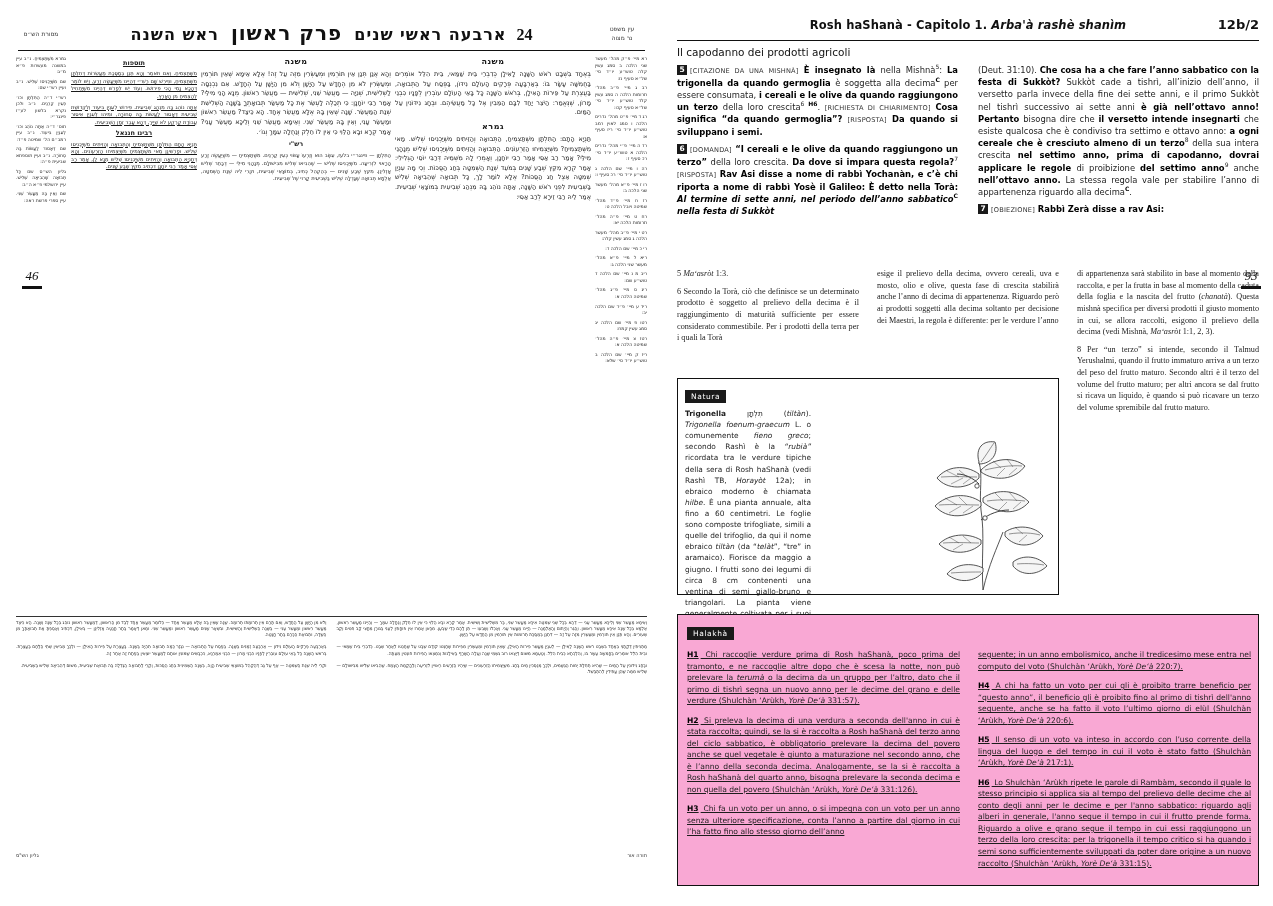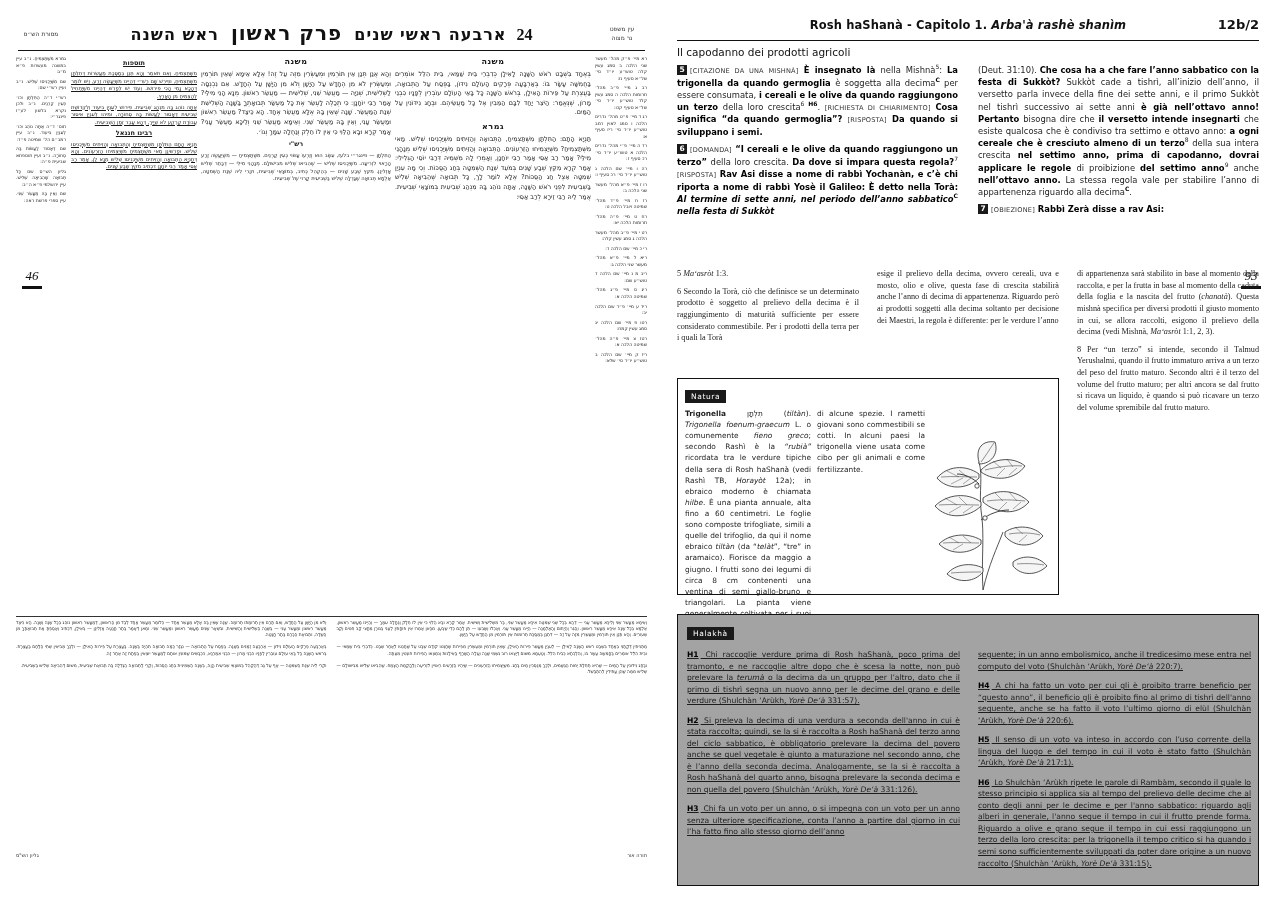--- a/index.html
+++ b/index.html
@@ -357,21 +357,21 @@
     width: 136px; height: 152px;
   }
 
   
   .halakha-box {
     position: absolute;
     left: 14px; top: 614px;
     width: 582px;
     height: 272px;
     border: 1.1px solid #111;
-    background: #a3a3a3;
+    background: #f9a8d4;
     padding: 7px 9px;
   }
   .halakha-cols {
     position: relative;
     height: 248px;
   }
   .halakha-col {
     position: absolute;
     top: 0;
     width: 273px;
@@ -557,21 +557,20 @@
       <div class="ita-notes-col nc3" id="fn-c3">
           <p>di appartenenza sarà stabilito in base al momento della raccolta, e per la frutta in base al momento della caduta della foglia e la nascita del frutto (<i>chanatà</i>). Questa mishnà specifica per diversi prodotti il giusto momento in cui, se allora raccolti, esigono il prelievo della decima (vedi Mishnà, <i>Ma‘asròt</i> 1:1, 2, 3).</p>
           <p>8 Per “un terzo” si intende, secondo il Talmud Yerushalmi, quando il frutto immaturo arriva a un terzo del peso del frutto maturo. Secondo altri è il terzo del volume del frutto maturo; per altri ancora se dal frutto si ricava un liquido, è quando si può ricavare un terzo del volume spremibile dal frutto maturo.</p>
         </div>
     </div>
 
     <div class="natura-box">
       <div class="box-label">Natura</div>
       <div class="natura-cols">
         <div class="natura-text" id="nat-c1"><b>Trigonella</b> תִלְתָן (<i>tiltàn</i>). <i>Trigonella foenum-graecum</i> L. o comunemente <i>fieno greco</i>; secondo Rashì è la <i>“rubià”</i> ricordata tra le verdure tipiche della sera di Rosh haShanà (vedi Rashì TB, <i>Horayòt</i> 12a); in ebraico moderno è chiamata <i>hilbe</i>. È una pianta annuale, alta fino a 60 centimetri. Le foglie sono composte trifogliate, simili a quelle del trifoglio, da qui il nome ebraico <i>tiltàn</i> (da “<i>telàt</i>”, “tre” in aramaico). Fiorisce da maggio a giugno. I frutti sono dei legumi di circa 8 cm contenenti una ventina di semi giallo-bruno e triangolari. La pianta viene generalmente coltivata per i suoi semi, che si utilizzano sia come alimento che nella preparazione</div>
-        <div class="natura-text2" id="nat-c2">di alcune spezie. I rametti giovani sono commestibili se cotti. In alcuni paesi la trigonella viene usata come cibo per gli animali e come fertilizzante.</div>
         <div class="natura-img">
           <svg viewBox="0 0 136 152" width="136" height="152" xmlns="http://www.w3.org/2000/svg">
             <g fill="none" stroke="#2a2a2a" stroke-width="0.8">
 
               <path d="M66 150 C64 120, 68 95, 64 70 C62 52, 66 36, 62 22"></path>
               <path d="M66 150 C72 124, 80 108, 86 92"></path>
 
               <path d="M62 34 C48 24, 30 26, 20 38 C30 50, 50 50, 62 38 Z" fill="#f5f5f5"></path>
               <path d="M24 37 C36 36, 50 37, 60 37" stroke-width="0.5"></path>
               <path d="M30 31 L42 37 M34 44 L46 38 M42 30 L50 37 M46 44 L54 38" stroke-width="0.4"></path>

